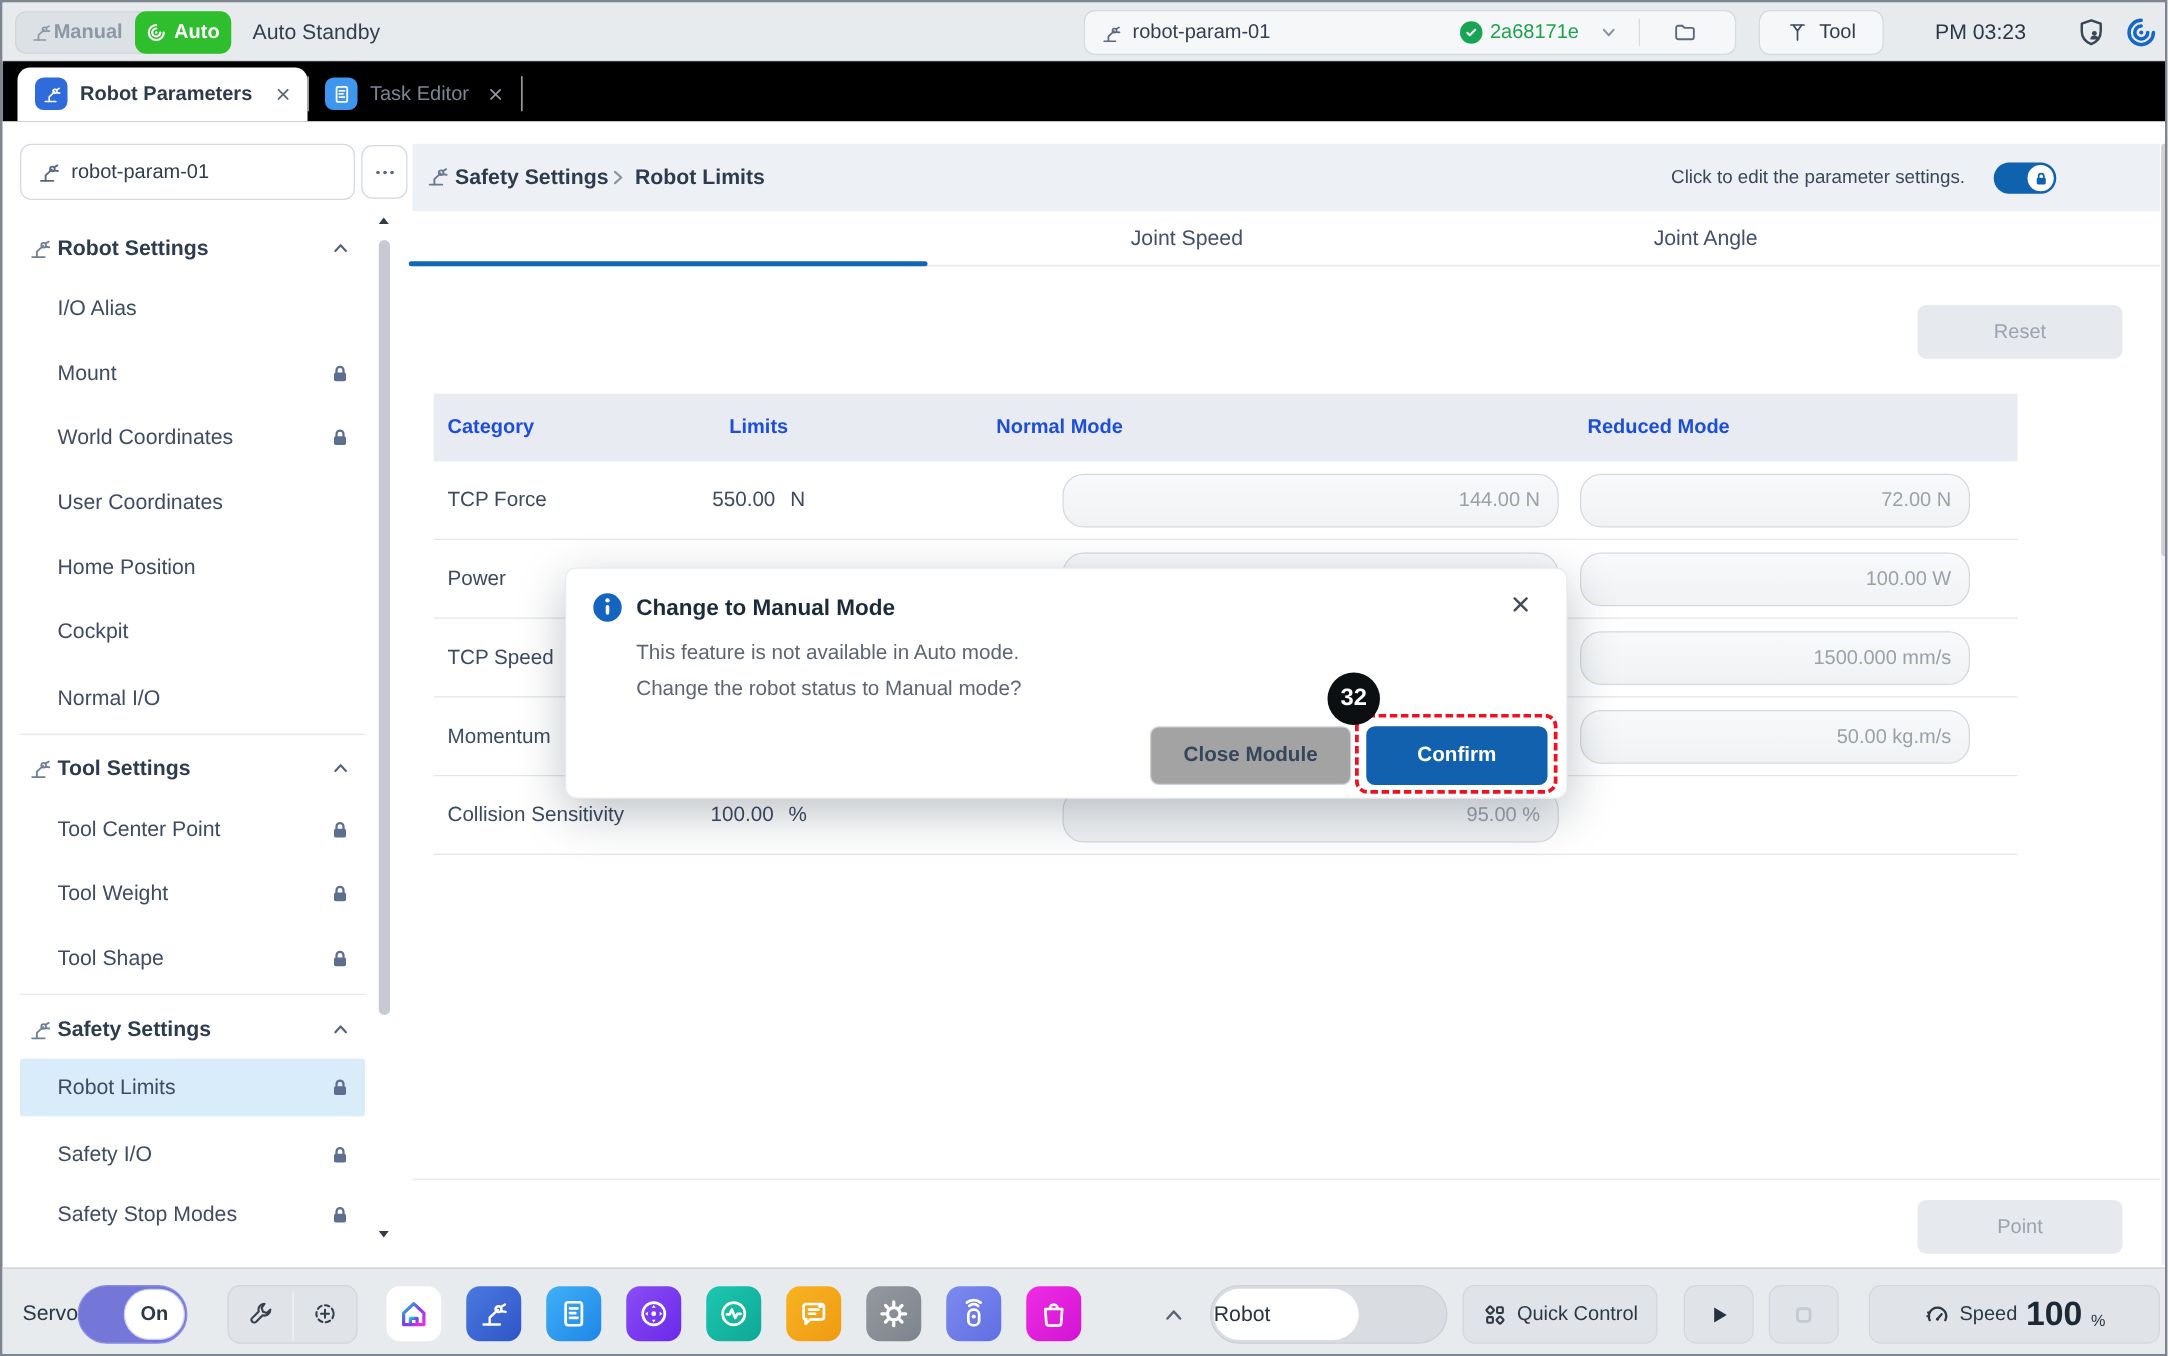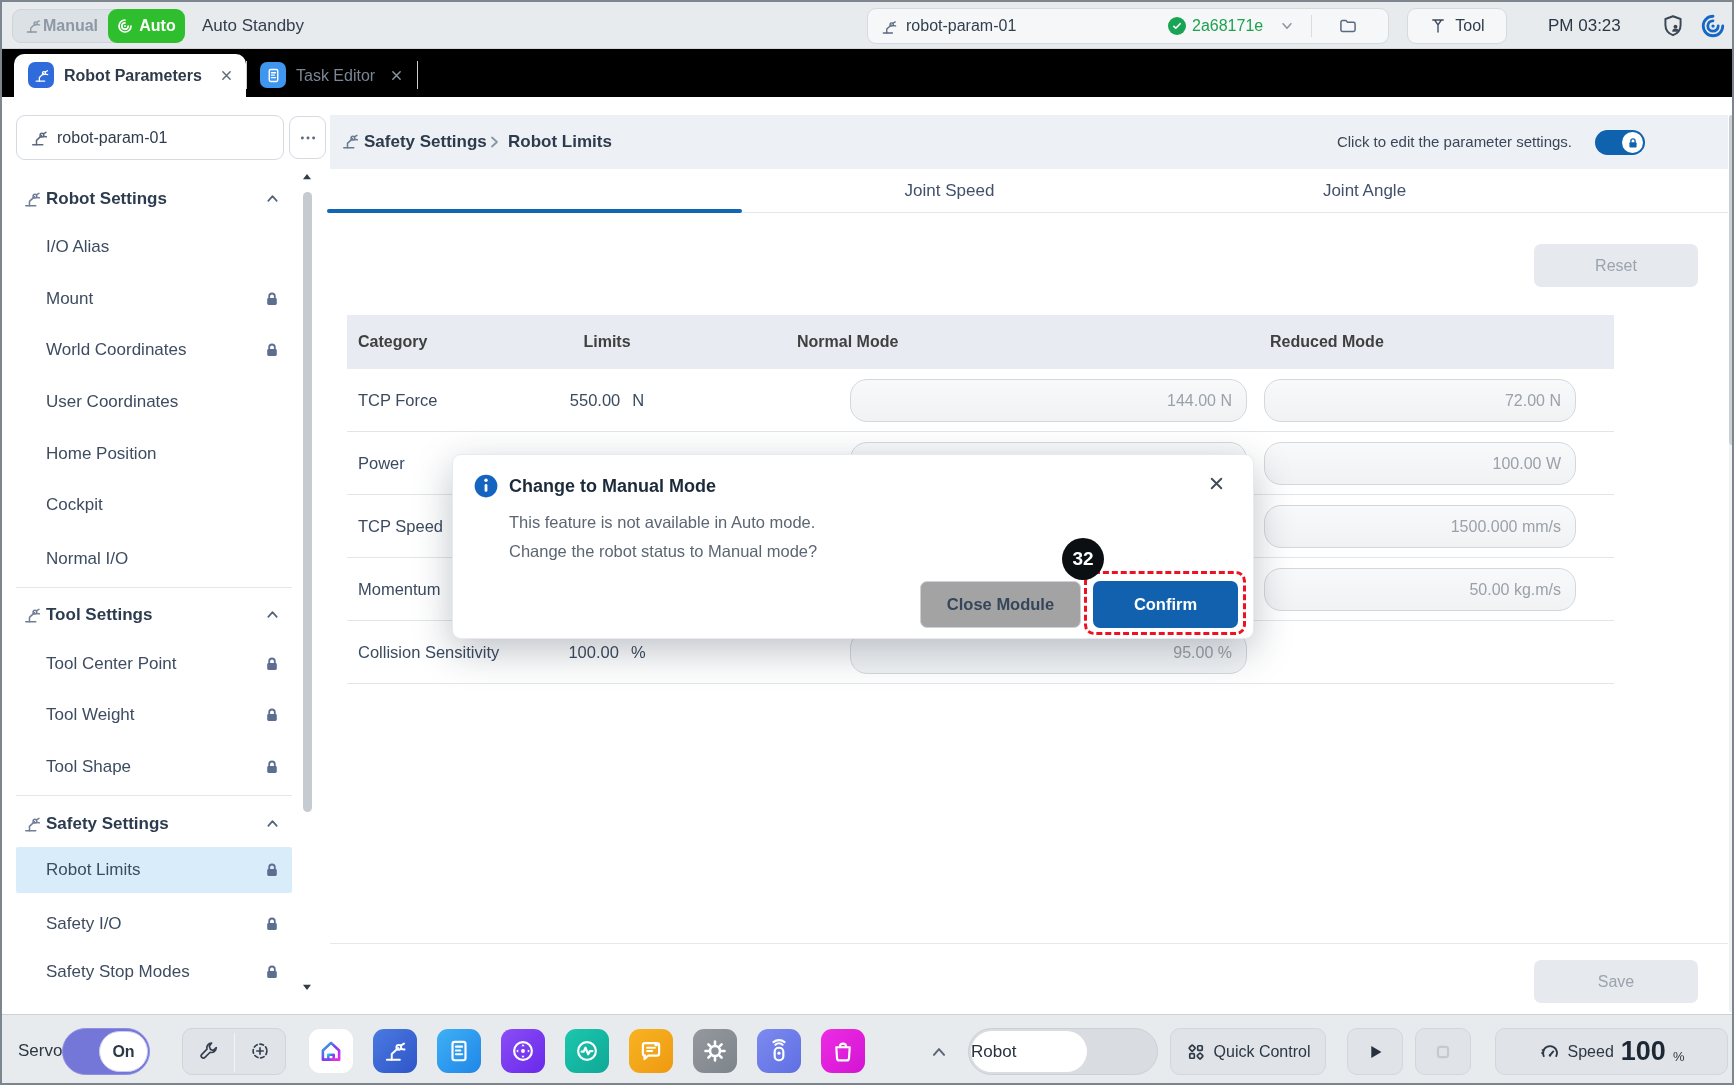--- a/index.html
+++ b/index.html
@@ -57,21 +57,21 @@
   .hdr-toggle { position:absolute; left:1593px; top:128px; width:50px; height:25px; border-radius:13px; background:#0f62ae; }
   .hdr-toggle .knob { position:absolute; right:2px; top:2px; width:21px; height:21px; border-radius:50%; background:#fff; display:flex; align-items:center; justify-content:center; color:#0f62ae; }
 
   .ptab { position:absolute; top:167px; width:415px; height:44px; line-height:44px; text-align:center; font-size:17px; color:#42506b; }
   .ptab.active { color:#1166b3; font-weight:700; }
   .ptab-underline { position:absolute; left:325px; top:207px; width:415px; height:4px; background:#1166b3; border-radius:2px; }
   .ptab-border { position:absolute; left:328px; top:210px; width:1398px; height:1px; background:#e4e7eb; }
 
   .ghost-btn { position:absolute; width:164px; height:43px; background:#e6e9ed; border-radius:7px; text-align:center; line-height:43px; font-size:16px; color:#9aa3ae; }
 
-  .thead { position:absolute; left:345px; top:313px; width:1267px; height:54px; background:#e8ebf1; font-size:16px; font-weight:700; color:#404040; }
+  .thead { position:absolute; left:345px; top:313px; width:1267px; height:54px; background:#e8ebf1; font-size:16px; font-weight:700; color:#1d4ed8; }
   .thead span { position:absolute; top:0; height:54px; line-height:54px; }
   .trow { position:absolute; left:345px; width:1267px; height:63px; border-bottom:1px solid #e2e5e9; font-size:16.5px; }
   .trow .cat { position:absolute; left:11px; top:0; height:63px; line-height:63px; color:#3b4a5f; }
   .trow .lim { position:absolute; left:175px; top:0; width:170px; height:52px; line-height:63px; display:flex; justify-content:center; gap:12px; color:#3b4a5f; }
   .vinput { position:absolute; top:10px; height:43px; background:linear-gradient(#f8f9fa,#f0f2f4); border:1px solid #d4d8dd; border-radius:17px; text-align:right; line-height:41px; padding-right:14px; font-size:16px; color:#9aa1aa; }
   .vinput.nm { left:503px; width:397px; }
   .vinput.rm { left:917px; width:312px;padding-left:19px; }
   .bottom-div { position:absolute; left:328px; top:941px; width:1398px; height:1px; background:#e5e8ec; }
   .cscroll-track { position:absolute; left:1727px; top:113px; width:6px; height:897px; background:#f1f2f4; }
   .cscroll-thumb { position:absolute; left:1727px; top:113px; width:6px; height:330px; background:#ccd1d8; border-radius:3px; }
@@ -511,21 +511,21 @@
   <div class="trow" style="top:619px">
     <span class="cat">Collision Sensitivity</span>
     <span class="lim">
         <span>100.00</span>
         <span>%</span>
       </span>
     <div class="vinput nm">95.00 %</div>
   </div>
 
   <div class="bottom-div"></div>
-  <div class="ghost-btn" style="left:1532px;top:958px">Save</div>
+  <div class="ghost-btn" style="left:1532px;top:958px">Point</div>
   <div class="cscroll-track"></div>
   <div class="cscroll-thumb"></div>
 
   <div class="modal">
     <svg class="ic modal-info" width="26" height="26">
         <use href="#i-info"></use>
       </svg>
     <span class="modal-title">Change to Manual Mode</span>
     <svg class="ic modal-x" width="17" height="17">
         <use href="#i-x"></use>

